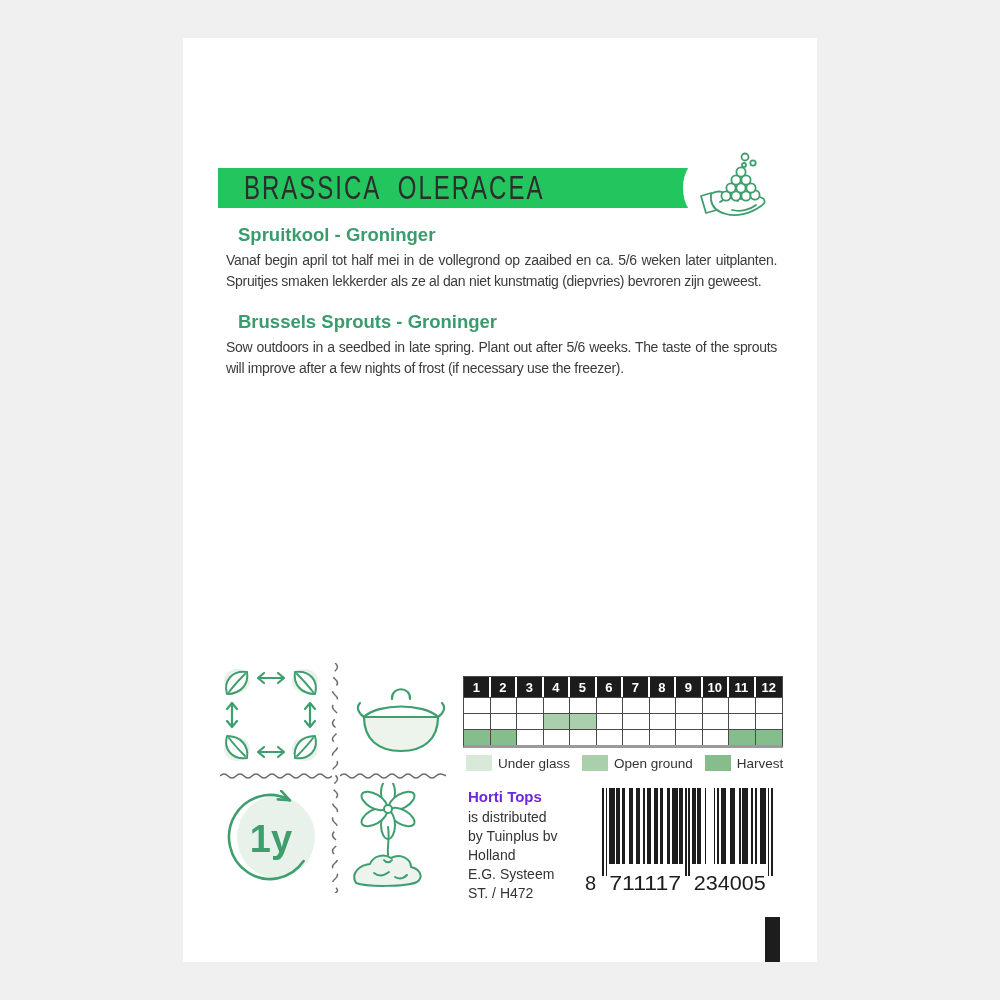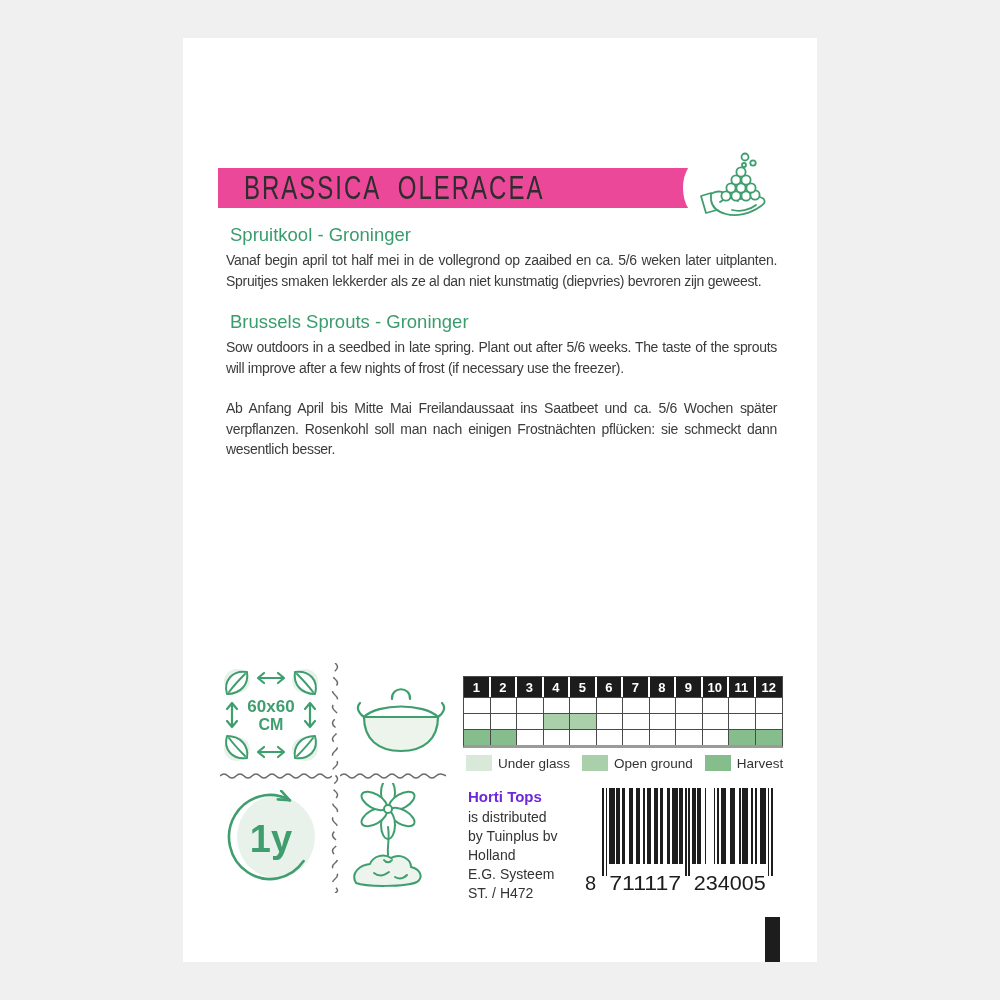--- a/index.html
+++ b/index.html
@@ -4,33 +4,33 @@
 <style>
   * { margin:0; padding:0; box-sizing:border-box; }
   body { width:1000px; height:1000px; overflow:hidden; }
   .page { position:relative; width:1000px; height:1000px; background:#f0f0f0;
           font-family:"Liberation Sans", "DejaVu Sans", sans-serif; }
   .label { position:absolute; left:183px; top:38px; width:634px; height:924px;
            background:#ffffff; overflow:hidden; }
 
   
   .banner { position:absolute; left:35px; top:130px; width:482px; height:40px;
-            background:#ec4899; }
+            background:#22c55e; }
   .banner::after { content:''; position:absolute; right:-17px; top:-8px; width:34px;
             height:56px; background:#ffffff; border-radius:50%; }
   .banner-title { display:inline-block; margin-left:26px; line-height:40px;
             font-size:24px; letter-spacing:2px; word-spacing:9px; color:#2d2d2d;
             transform:scaleY(1.42); transform-origin:left center; white-space:nowrap; }
 
   .hand-icon { position:absolute; left:515px; top:112px; width:75px; height:75px; }
 
   
   .text-col { position:absolute; left:39px; top:186px; width:559px; }
   .lang-section { margin-bottom:20px; }
-  .lang-section h2 { font-size:18.5px; font-weight:normal; color:#3a9c6c; margin:0 0 3px 8px; }
+  .lang-section h2 { font-size:18.5px; font-weight:bold; color:#3a9c6c; margin:0 0 3px 16px; }
   .lang-section p { font-size:14px; letter-spacing:-0.3px; line-height:20.5px;
             color:#3b3b3b; text-align:justify; margin:4px; }
 
   
   .icon-spacing { position:absolute; left:38px; top:628px; width:100px; height:98px; }
   .spacing-text { position:absolute; left:38px; top:628px; width:100px; height:98px;
             display:flex; flex-direction:column; align-items:center; justify-content:center;
             color:#3f9e6e; font-weight:bold; line-height:1.12; }
   .spacing-text .t1 { font-size:17px; } .spacing-text .t2 { font-size:16px; }
   .icon-pot { position:absolute; left:173px; top:645px; width:90px; height:72px; }
@@ -106,21 +106,20 @@
     <div class="text-col">
       <section class="lang-section">
         <h2>Spruitkool - Groninger</h2>
         <p>Vanaf begin april tot half mei in de vollegrond op zaaibed en ca. 5/6 weken later uitplanten. Spruitjes smaken lekkerder als ze al dan niet kunstmatig (diepvries) bevroren zijn geweest.</p>
       </section>
       <section class="lang-section">
         <h2>Brussels Sprouts - Groninger</h2>
         <p>Sow outdoors in a seedbed in late spring. Plant out after 5/6 weeks. The taste of the sprouts will improve after a few nights of frost (if necessary use the freezer).</p>
       </section>
       <section class="lang-section">
-        <p>Ab Anfang April bis Mitte Mai Freilandaussaat ins Saatbeet und ca. 5/6 Wochen später verpflanzen. Rosenkohl soll man nach einigen Frostnächten pflücken: sie schmeckt dann wesentlich besser.</p>
       </section>
     </div>
 
     <svg class="icon-spacing" viewBox="0 0 100 98" stroke-linecap="round" stroke-linejoin="round">
       <g fill="#e9f2ea">
         <ellipse cx="16" cy="15" rx="13" ry="12"></ellipse>
           <ellipse cx="84" cy="15" rx="13" ry="12"></ellipse>
         <ellipse cx="16" cy="83" rx="13" ry="12"></ellipse>
           <ellipse cx="84" cy="83" rx="13" ry="12"></ellipse>
       </g>
@@ -142,24 +141,20 @@
           <path d="M43,81 L37,86 L43,91"></path>
           <path d="M57,81 L63,86 L57,91"></path>
         <path d="M11,38 V60"></path>
           <path d="M6,43 L11,37 L16,43"></path>
           <path d="M6,55 L11,61 L16,55"></path>
         <path d="M89,38 V60"></path>
           <path d="M84,43 L89,37 L94,43"></path>
           <path d="M84,55 L89,61 L94,55"></path>
       </g>
     </svg>
-    <div class="spacing-text">
-      <span class="t1">60x60</span>
-      <span class="t2">CM</span>
-    </div>
 
     <svg class="icon-pot" viewBox="0 0 90 72" stroke-linecap="round" stroke-linejoin="round">
       <g stroke="#3f9e6e" stroke-width="2.2">
         <path d="M8,34 C8,56 22,68 45,68 C68,68 82,56 82,34 Z" fill="#ecf4ec"></path>
         <path d="M36,16 C35,3 55,3 54,16" fill="none"></path>
         <path d="M8,34 C22,20 68,20 82,34" fill="none"></path>
         <path d="M8,34 C2,30 0,24 4,20" fill="none"></path>
         <path d="M82,34 C88,30 90,24 86,20" fill="none"></path>
       </g>
     </svg>

